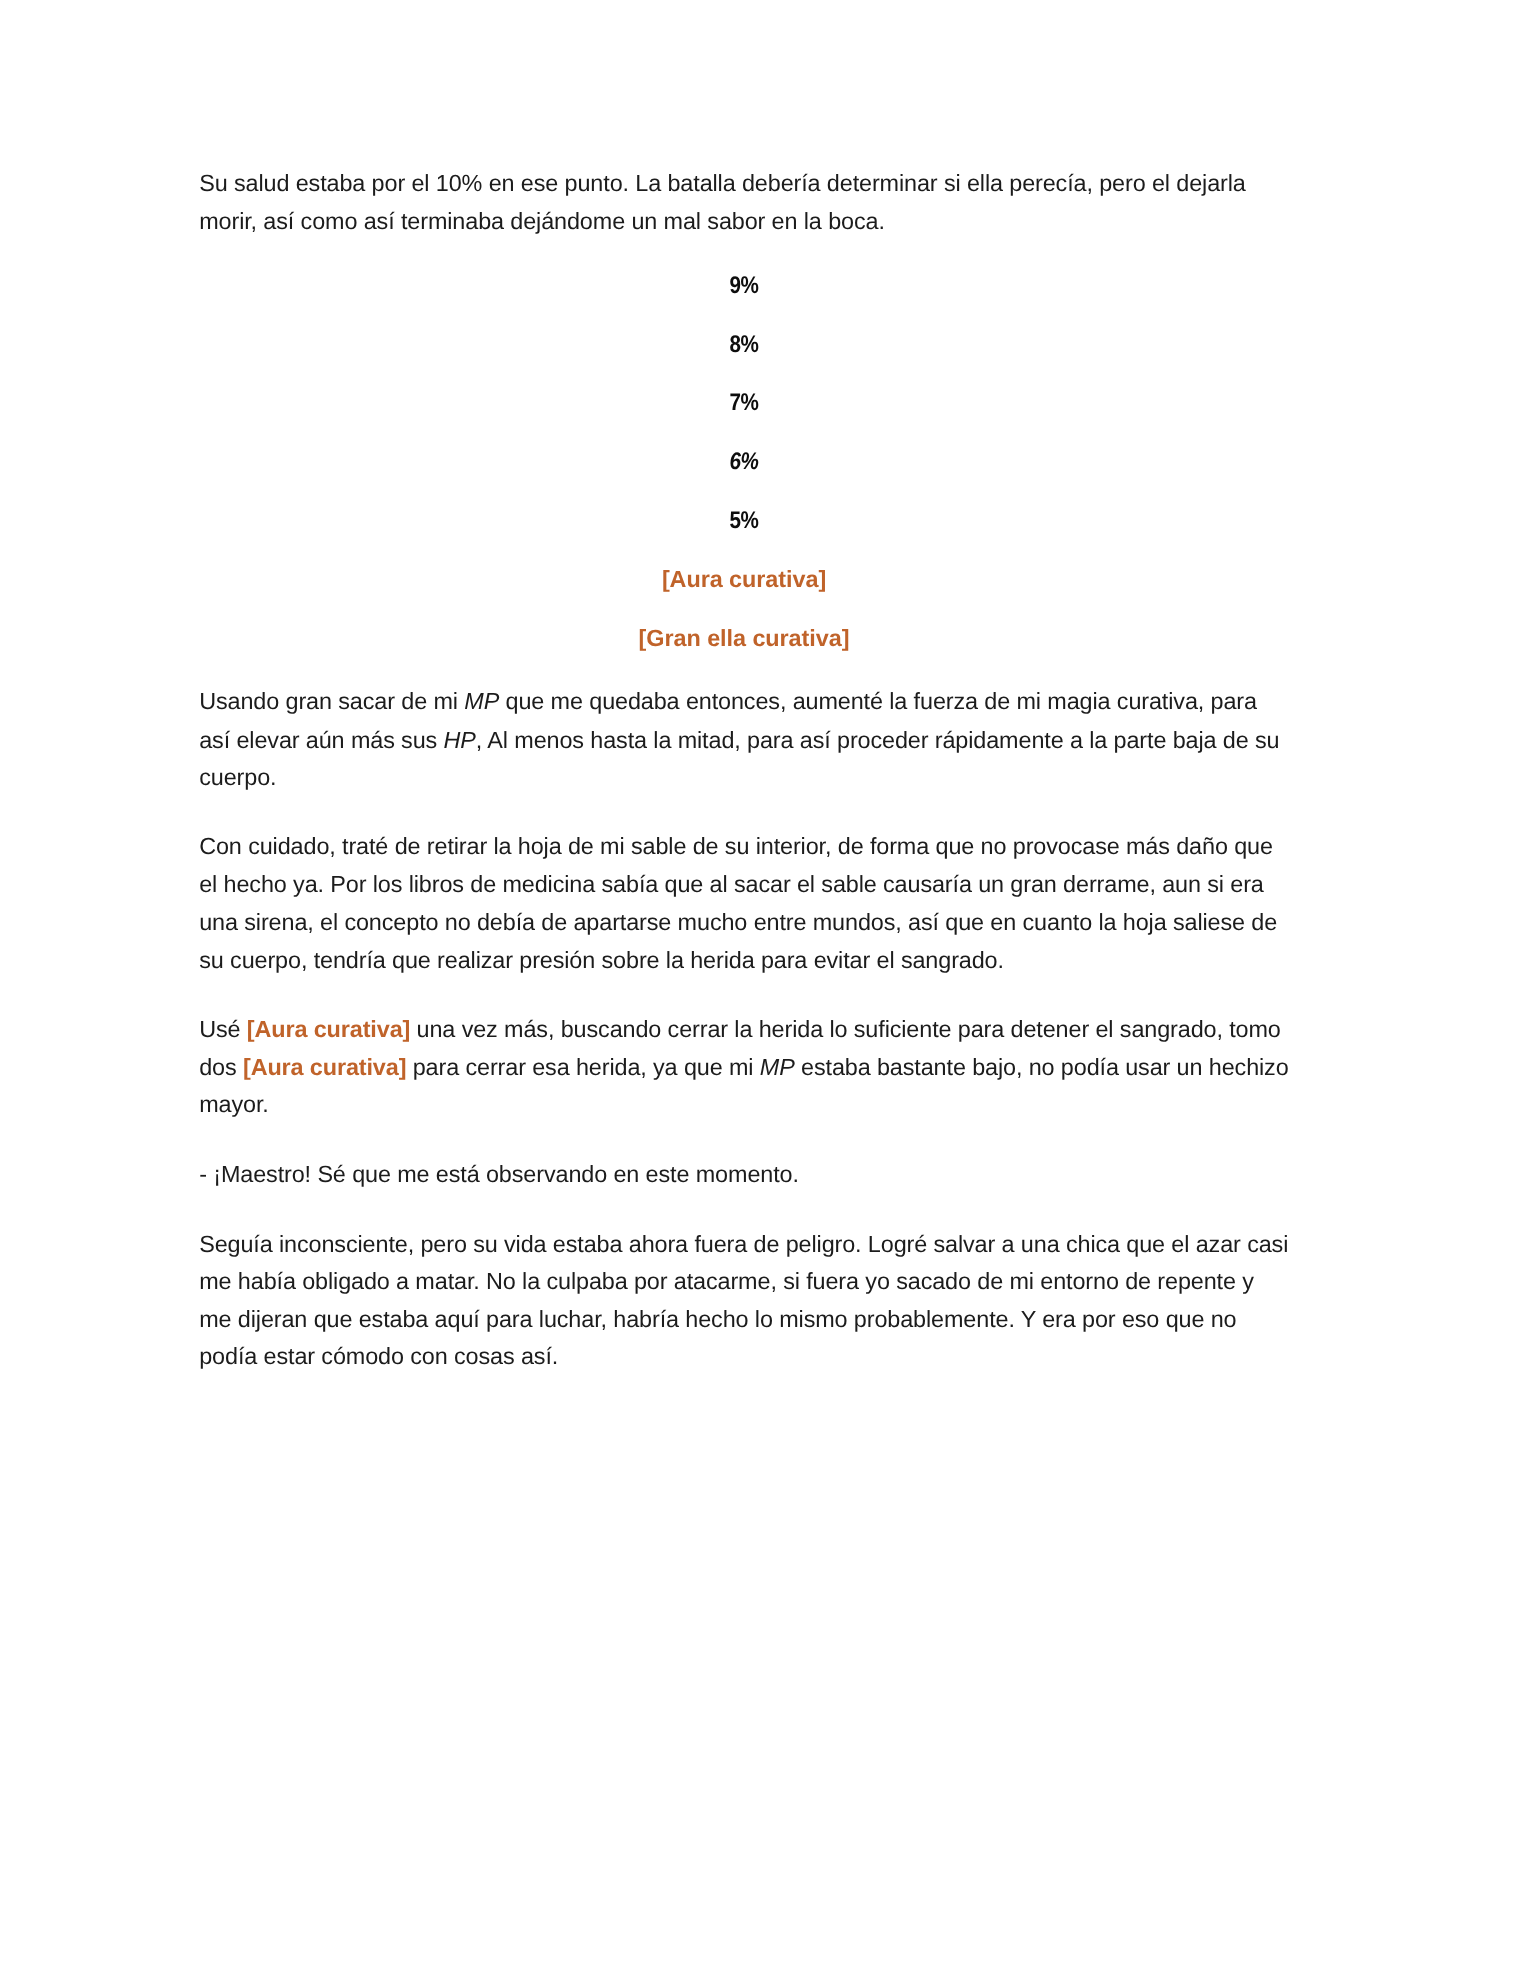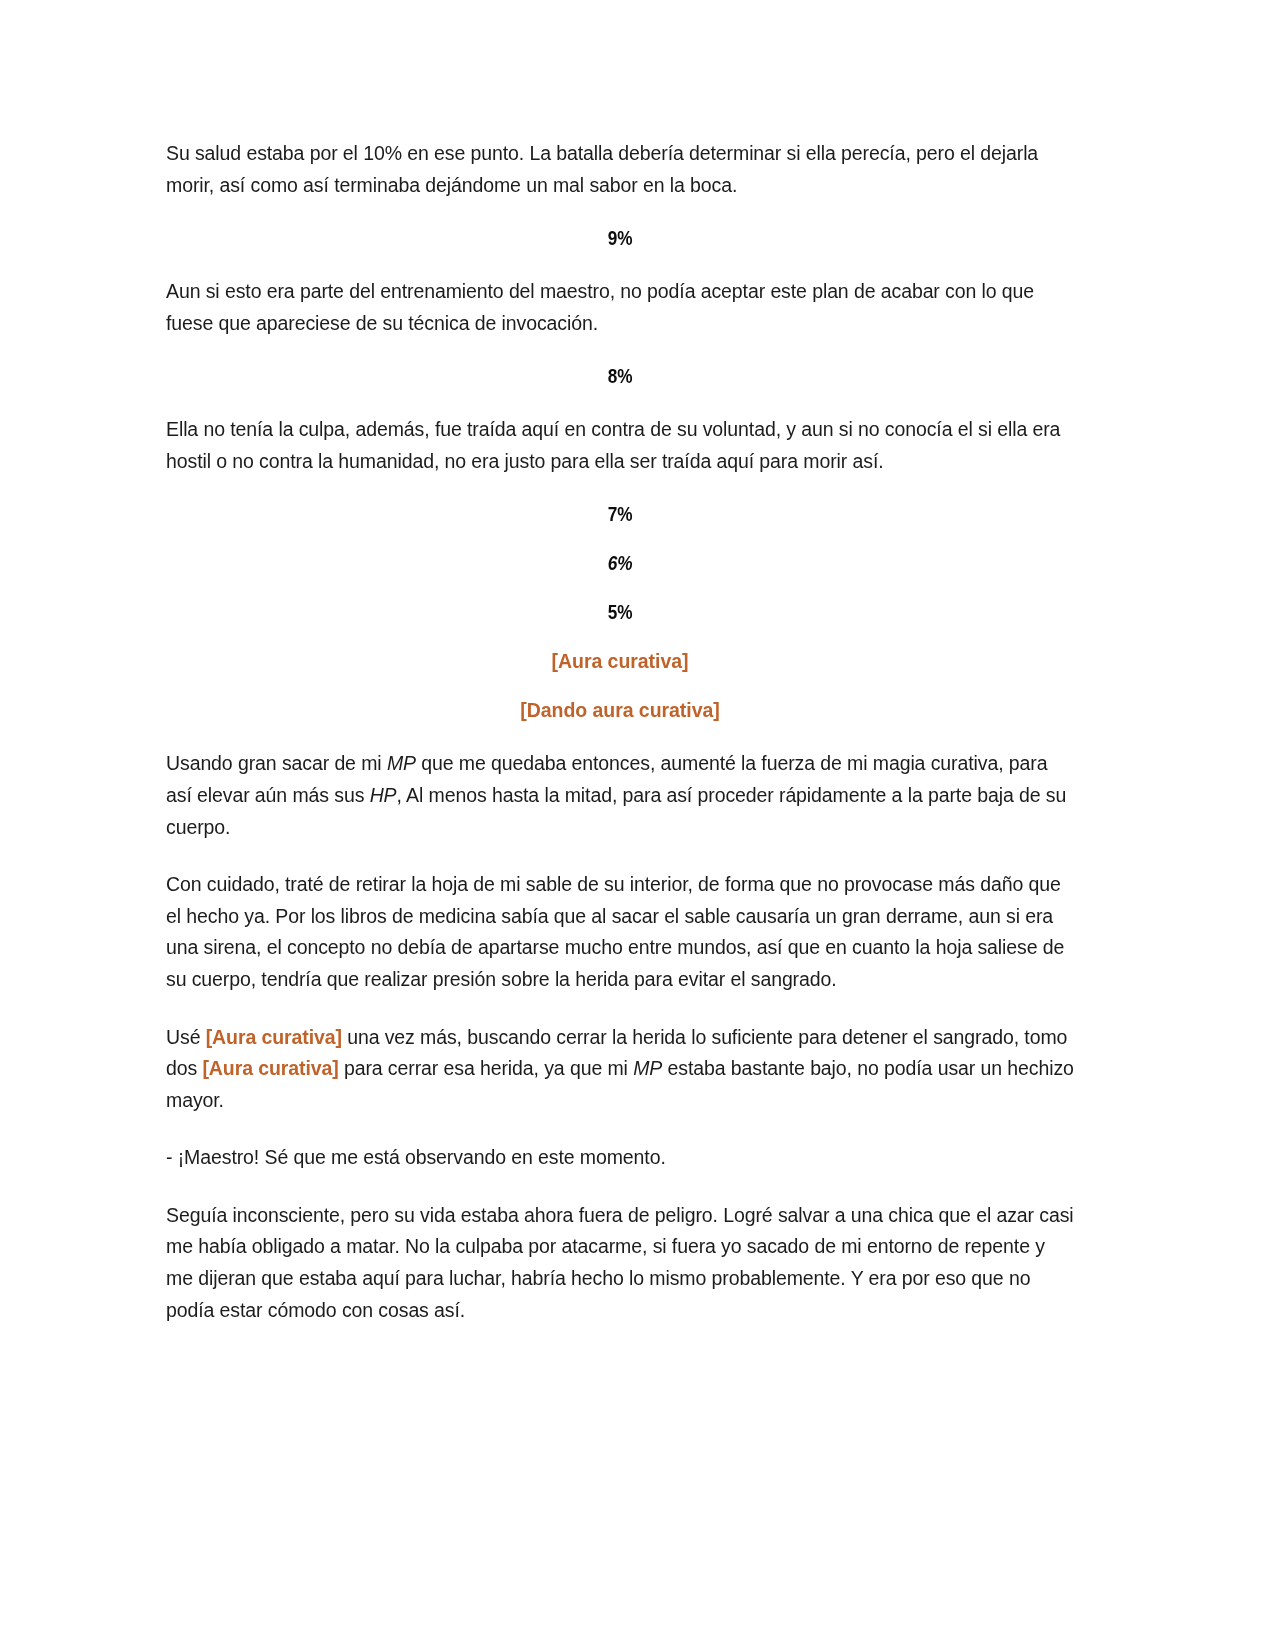--- a/index.html
+++ b/index.html
@@ -71,27 +71,25 @@
     font-style: italic;
   }
 </style>
 </head>
 <body>
 
 <div class="page">
   <div class="content" id="doc-body">
       <p class="body-par">Su salud estaba por el 10% en ese punto. La batalla debería determinar si ella perecía, pero el dejarla morir, así como así terminaba dejándome un mal sabor en la boca.</p>
       <div class="pct">9%</div>
-      <p class="body-par">Aun si esto era parte del entrenamiento del maestro, no podía aceptar este plan de acabar con lo que fuese que apareciese de su técnica de invocación.</p>
       <div class="pct">8%</div>
-      <p class="body-par">Ella no tenía la culpa, además, fue traída aquí en contra de su voluntad, y aun si no conocía el si ella era hostil o no contra la humanidad, no era justo para ella ser traída aquí para morir así.</p>
       <div class="pct">7%</div>
       <div class="pct italic">6%</div>
       <div class="pct">5%</div>
       <div class="spell-heading">[Aura curativa]</div>
-      <div class="spell-heading">[Dando aura curativa]</div>
+      <div class="spell-heading">[Gran ella curativa]</div>
       <p class="body-par"><span>Usando gran sacar de mi </span><em class="stat">MP</em><span> que me quedaba entonces, aumenté la fuerza de mi magia curativa, para así elevar aún más sus </span><em class="stat">HP</em><span>, Al menos hasta la mitad, para así proceder rápidamente a la parte baja de su cuerpo.</span></p>
       <p class="body-par">Con cuidado, traté de retirar la hoja de mi sable de su interior, de forma que no provocase más daño que el hecho ya. Por los libros de medicina sabía que al sacar el sable causaría un gran derrame, aun si era una sirena, el concepto no debía de apartarse mucho entre mundos, así que en cuanto la hoja saliese de su cuerpo, tendría que realizar presión sobre la herida para evitar el sangrado.</p>
       <p class="body-par"><span>Usé </span><span class="spell-inline">[Aura curativa]</span><span> una vez más, buscando cerrar la herida lo suficiente para detener el sangrado, tomo dos </span><span class="spell-inline">[Aura curativa]</span><span> para cerrar esa herida, ya que mi </span><em class="stat">MP</em><span> estaba bastante bajo, no podía usar un hechizo mayor.</span></p>
       <p class="body-par">- ¡Maestro! Sé que me está observando en este momento.</p>
       <p class="body-par">Seguía inconsciente, pero su vida estaba ahora fuera de peligro. Logré salvar a una chica que el azar casi me había obligado a matar. No la culpaba por atacarme, si fuera yo sacado de mi entorno de repente y me dijeran que estaba aquí para luchar, habría hecho lo mismo probablemente. Y era por eso que no podía estar cómodo con cosas así.</p>
     </div>
 </div>
 
 </body></html>

